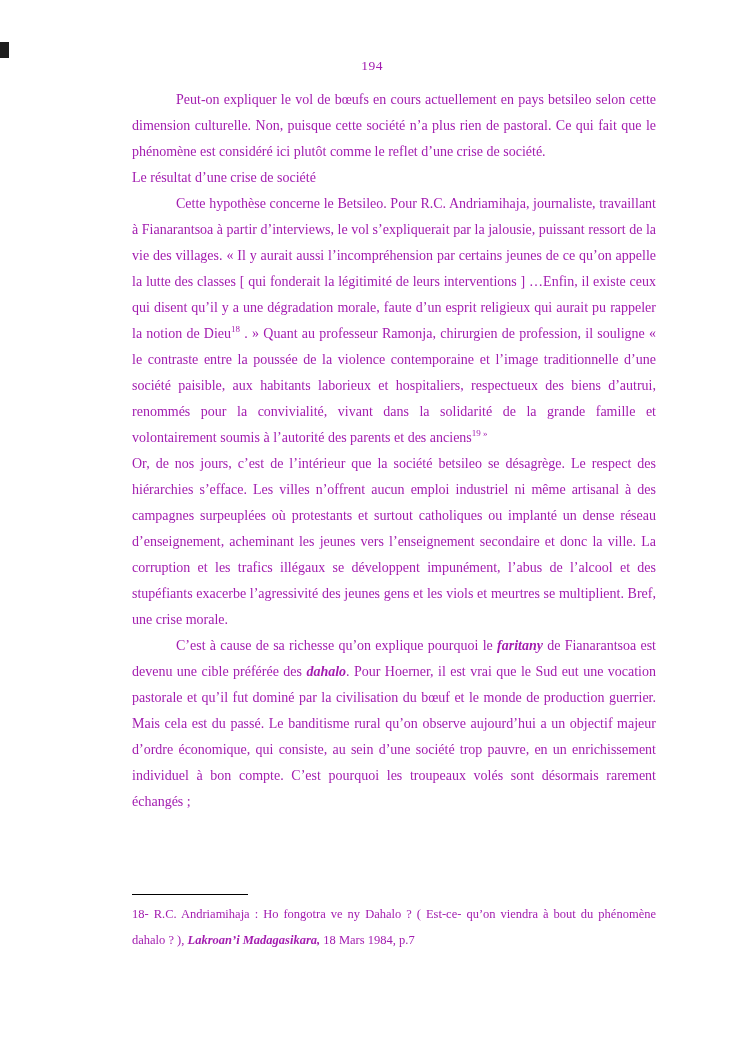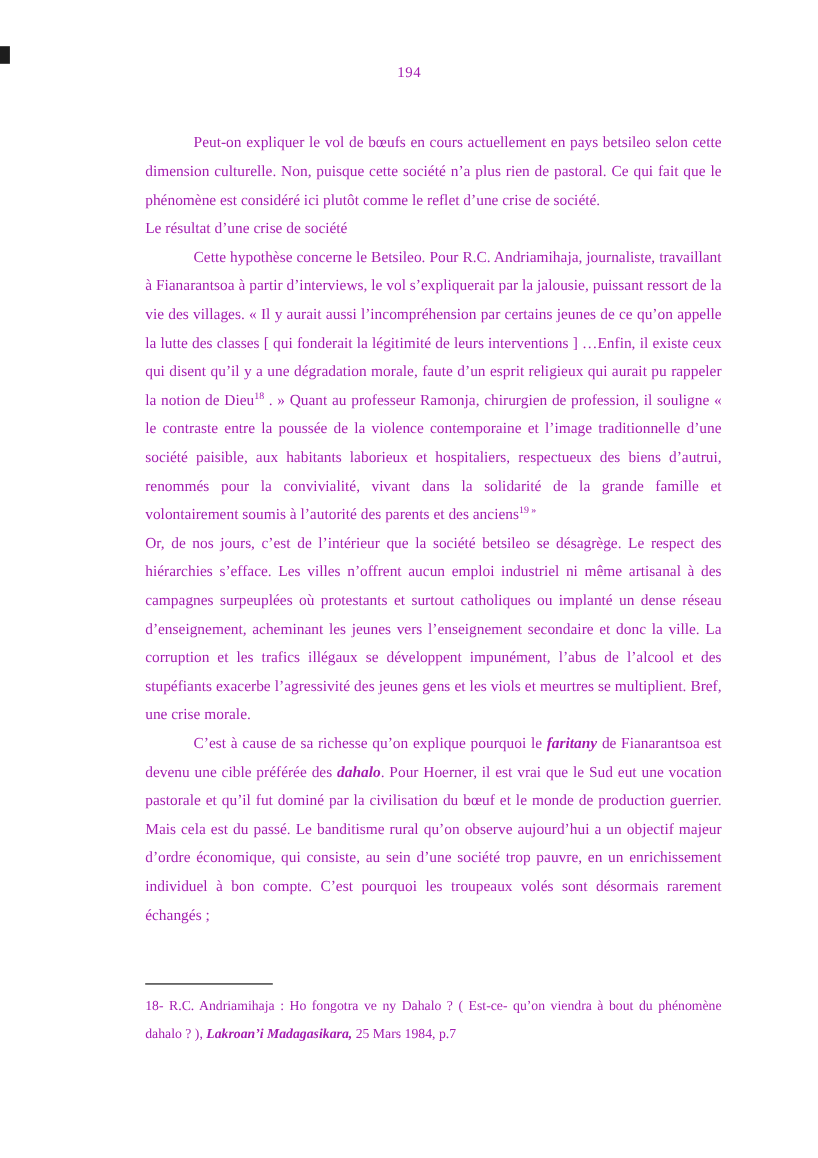--- a/index.html
+++ b/index.html
@@ -27,21 +27,21 @@
     position: absolute;
     top: 42px;
     left: 0;
     right: 0;
     text-align: center;
     font-size: 13.5px;
     letter-spacing: 0.5px;
   }
   .body-text {
     position: absolute;
-    top: 102px;
+    top: 71px;
     left: 132px;
     width: 524px;
     font-size: 14px;
     line-height: 26px;
     text-align: justify;
   }
   .para { margin: 0; }
   .para.indent { text-indent: 44px; }
   .heading {
     font-size: 14px;
@@ -94,18 +94,18 @@
 
 
     <p class="para indent"><span>C’est à cause de sa richesse qu’on explique pourquoi le </span><span class="italic">faritany</span><span> de Fianarantsoa est devenu une cible préférée des </span><span class="italic">dahalo</span><span>. Pour Hoerner, il est vrai que le Sud eut une vocation pastorale et qu’il fut dominé par la civilisation du bœuf et le monde de production guerrier. Mais cela est du passé. Le banditisme rural qu’on observe aujourd’hui a un objectif majeur d’ordre économique, qui consiste, au sein d’une société trop pauvre, en un enrichissement individuel à bon compte. C’est pourquoi les troupeaux volés sont désormais rarement échangés ;</span></p>
 
   </div>
 
   <div class="footnotes">
 
     <div class="footnote-rule"></div>
 
-    <p class="footnote"><span>18- R.C. Andriamihaja : Ho fongotra ve ny Dahalo ? ( Est-ce- qu’on viendra à bout du phénomène dahalo ? ), </span><span class="italic">Lakroan’i Madagasikara,</span><span> 25 Mars 1984, p.7</span></p>
+    <p class="footnote"><span>18- R.C. Andriamihaja : Ho fongotra ve ny Dahalo ? ( Est-ce- qu’on viendra à bout du phénomène dahalo ? ), </span><span class="italic">Lakroan’i Madagasikara,</span><span> 18 Mars 1984, p.7</span></p>
 
 
   </div>
 
 </div>
 
 </body></html>

